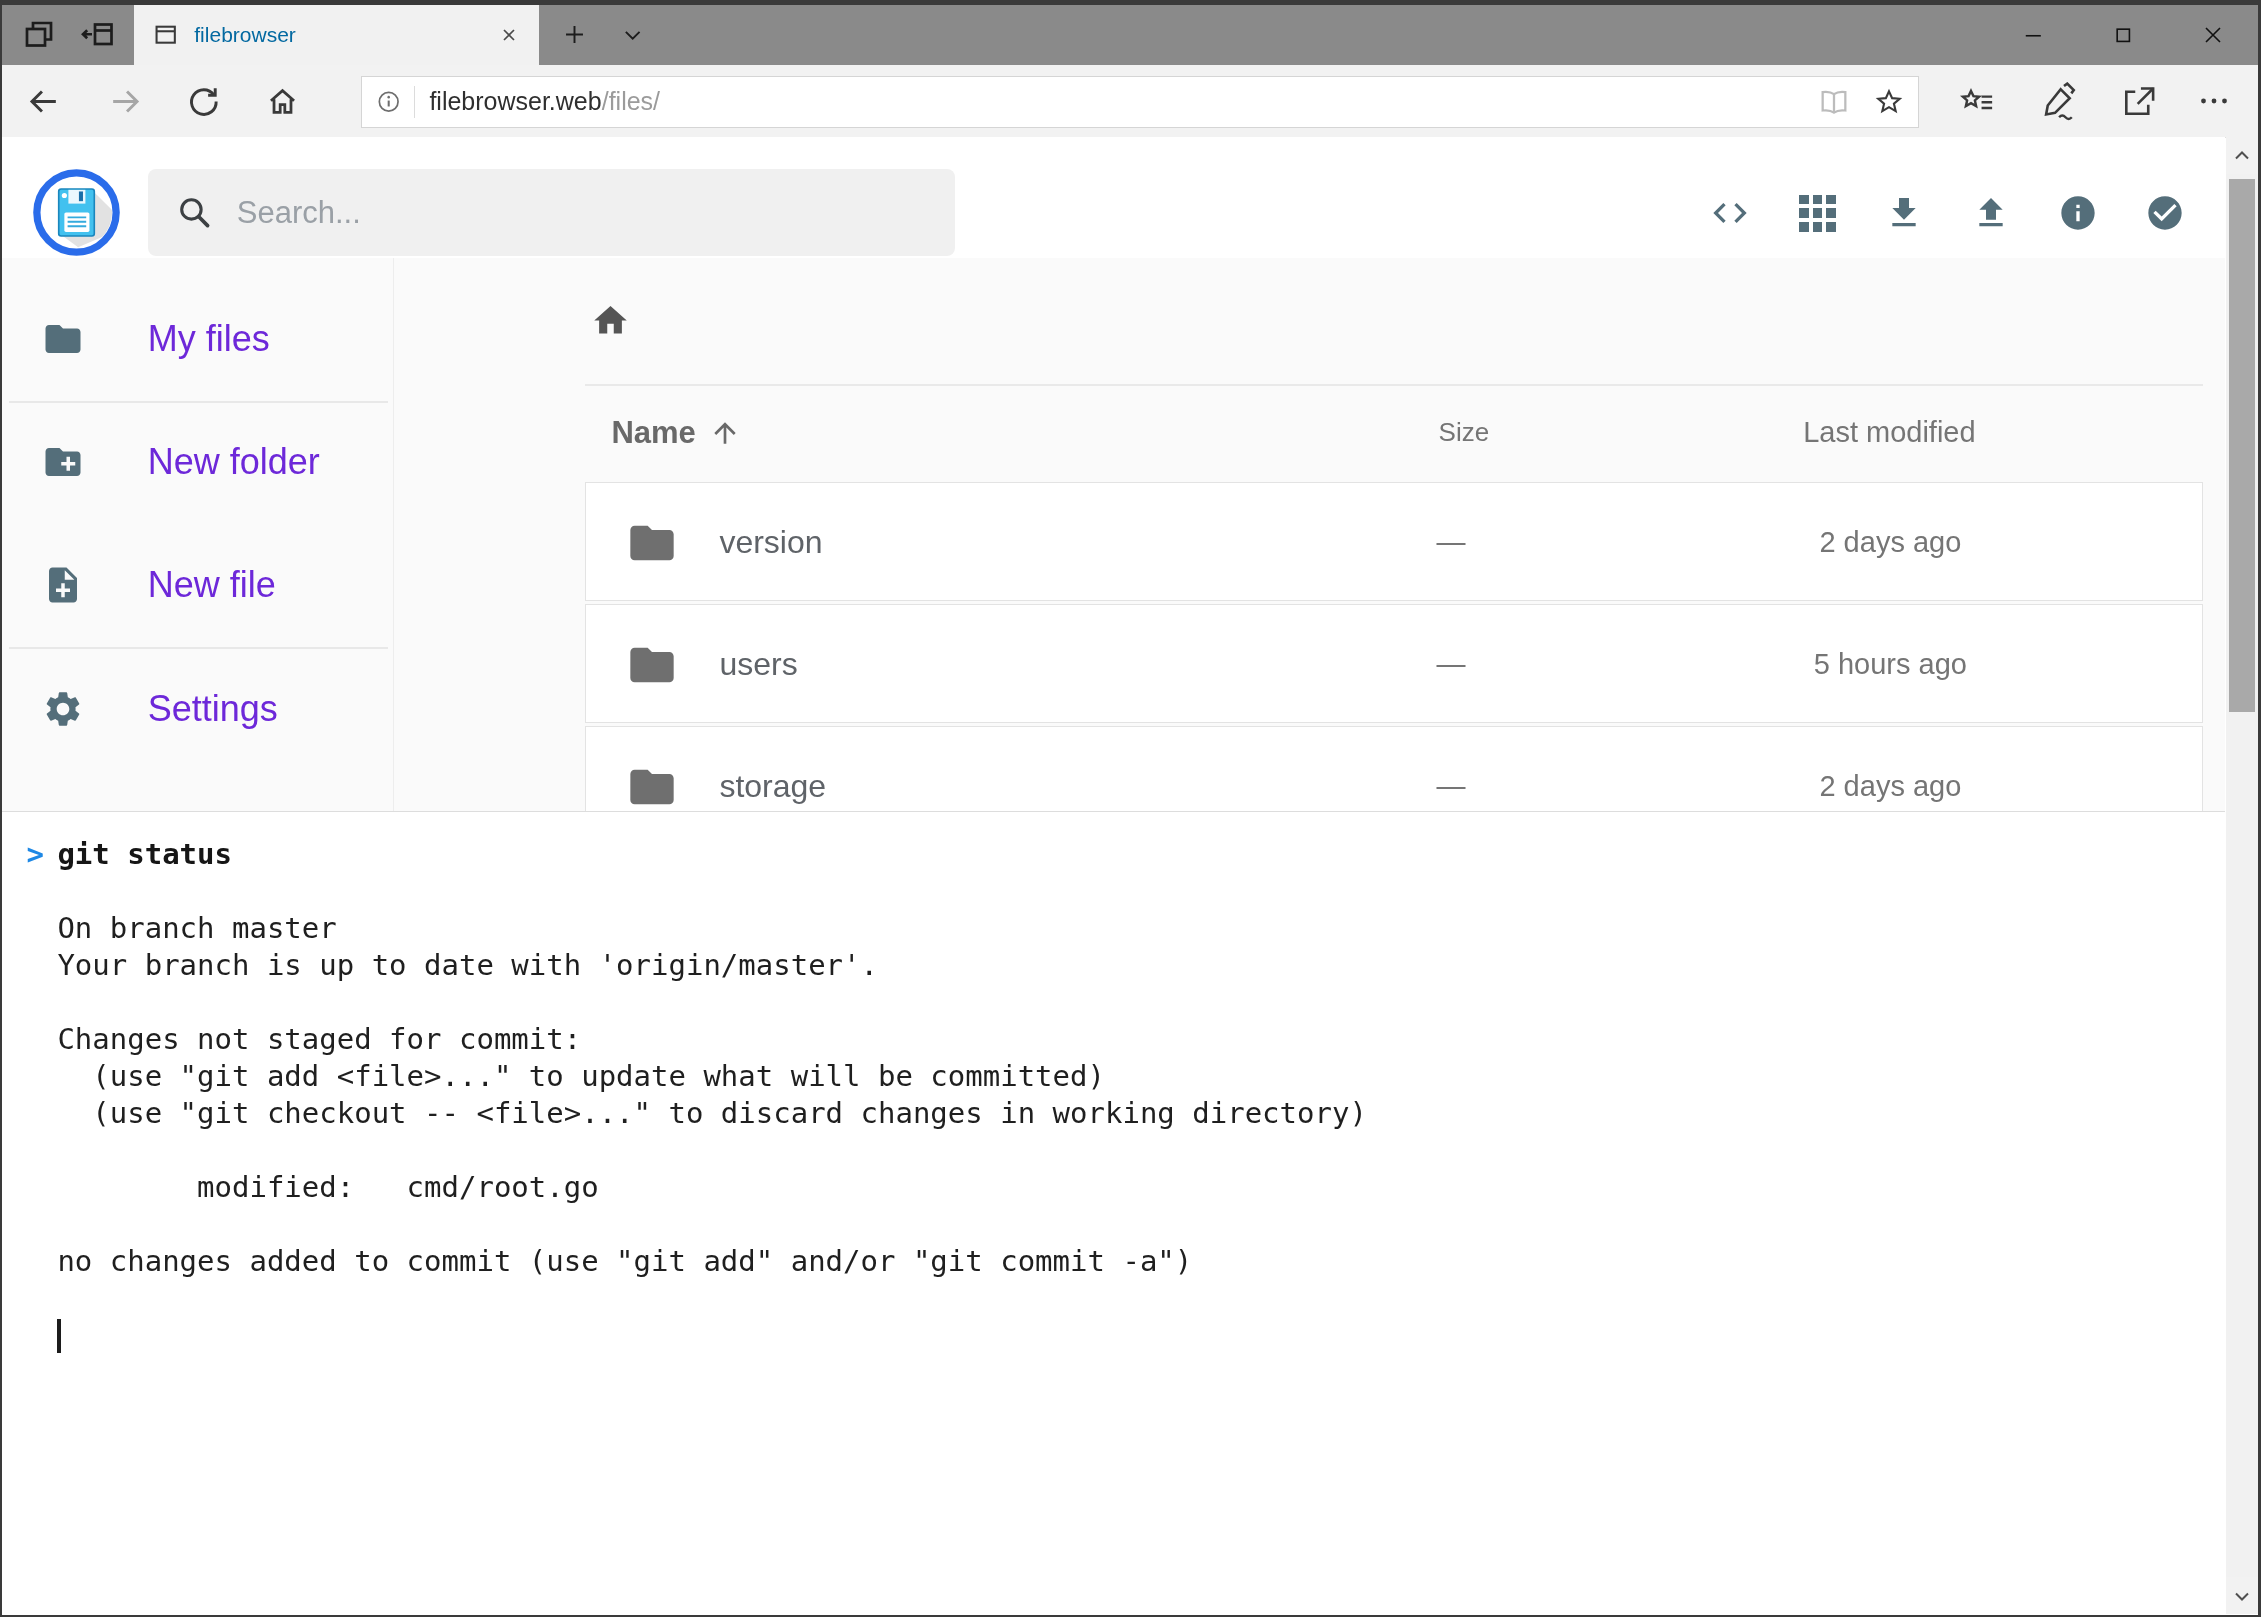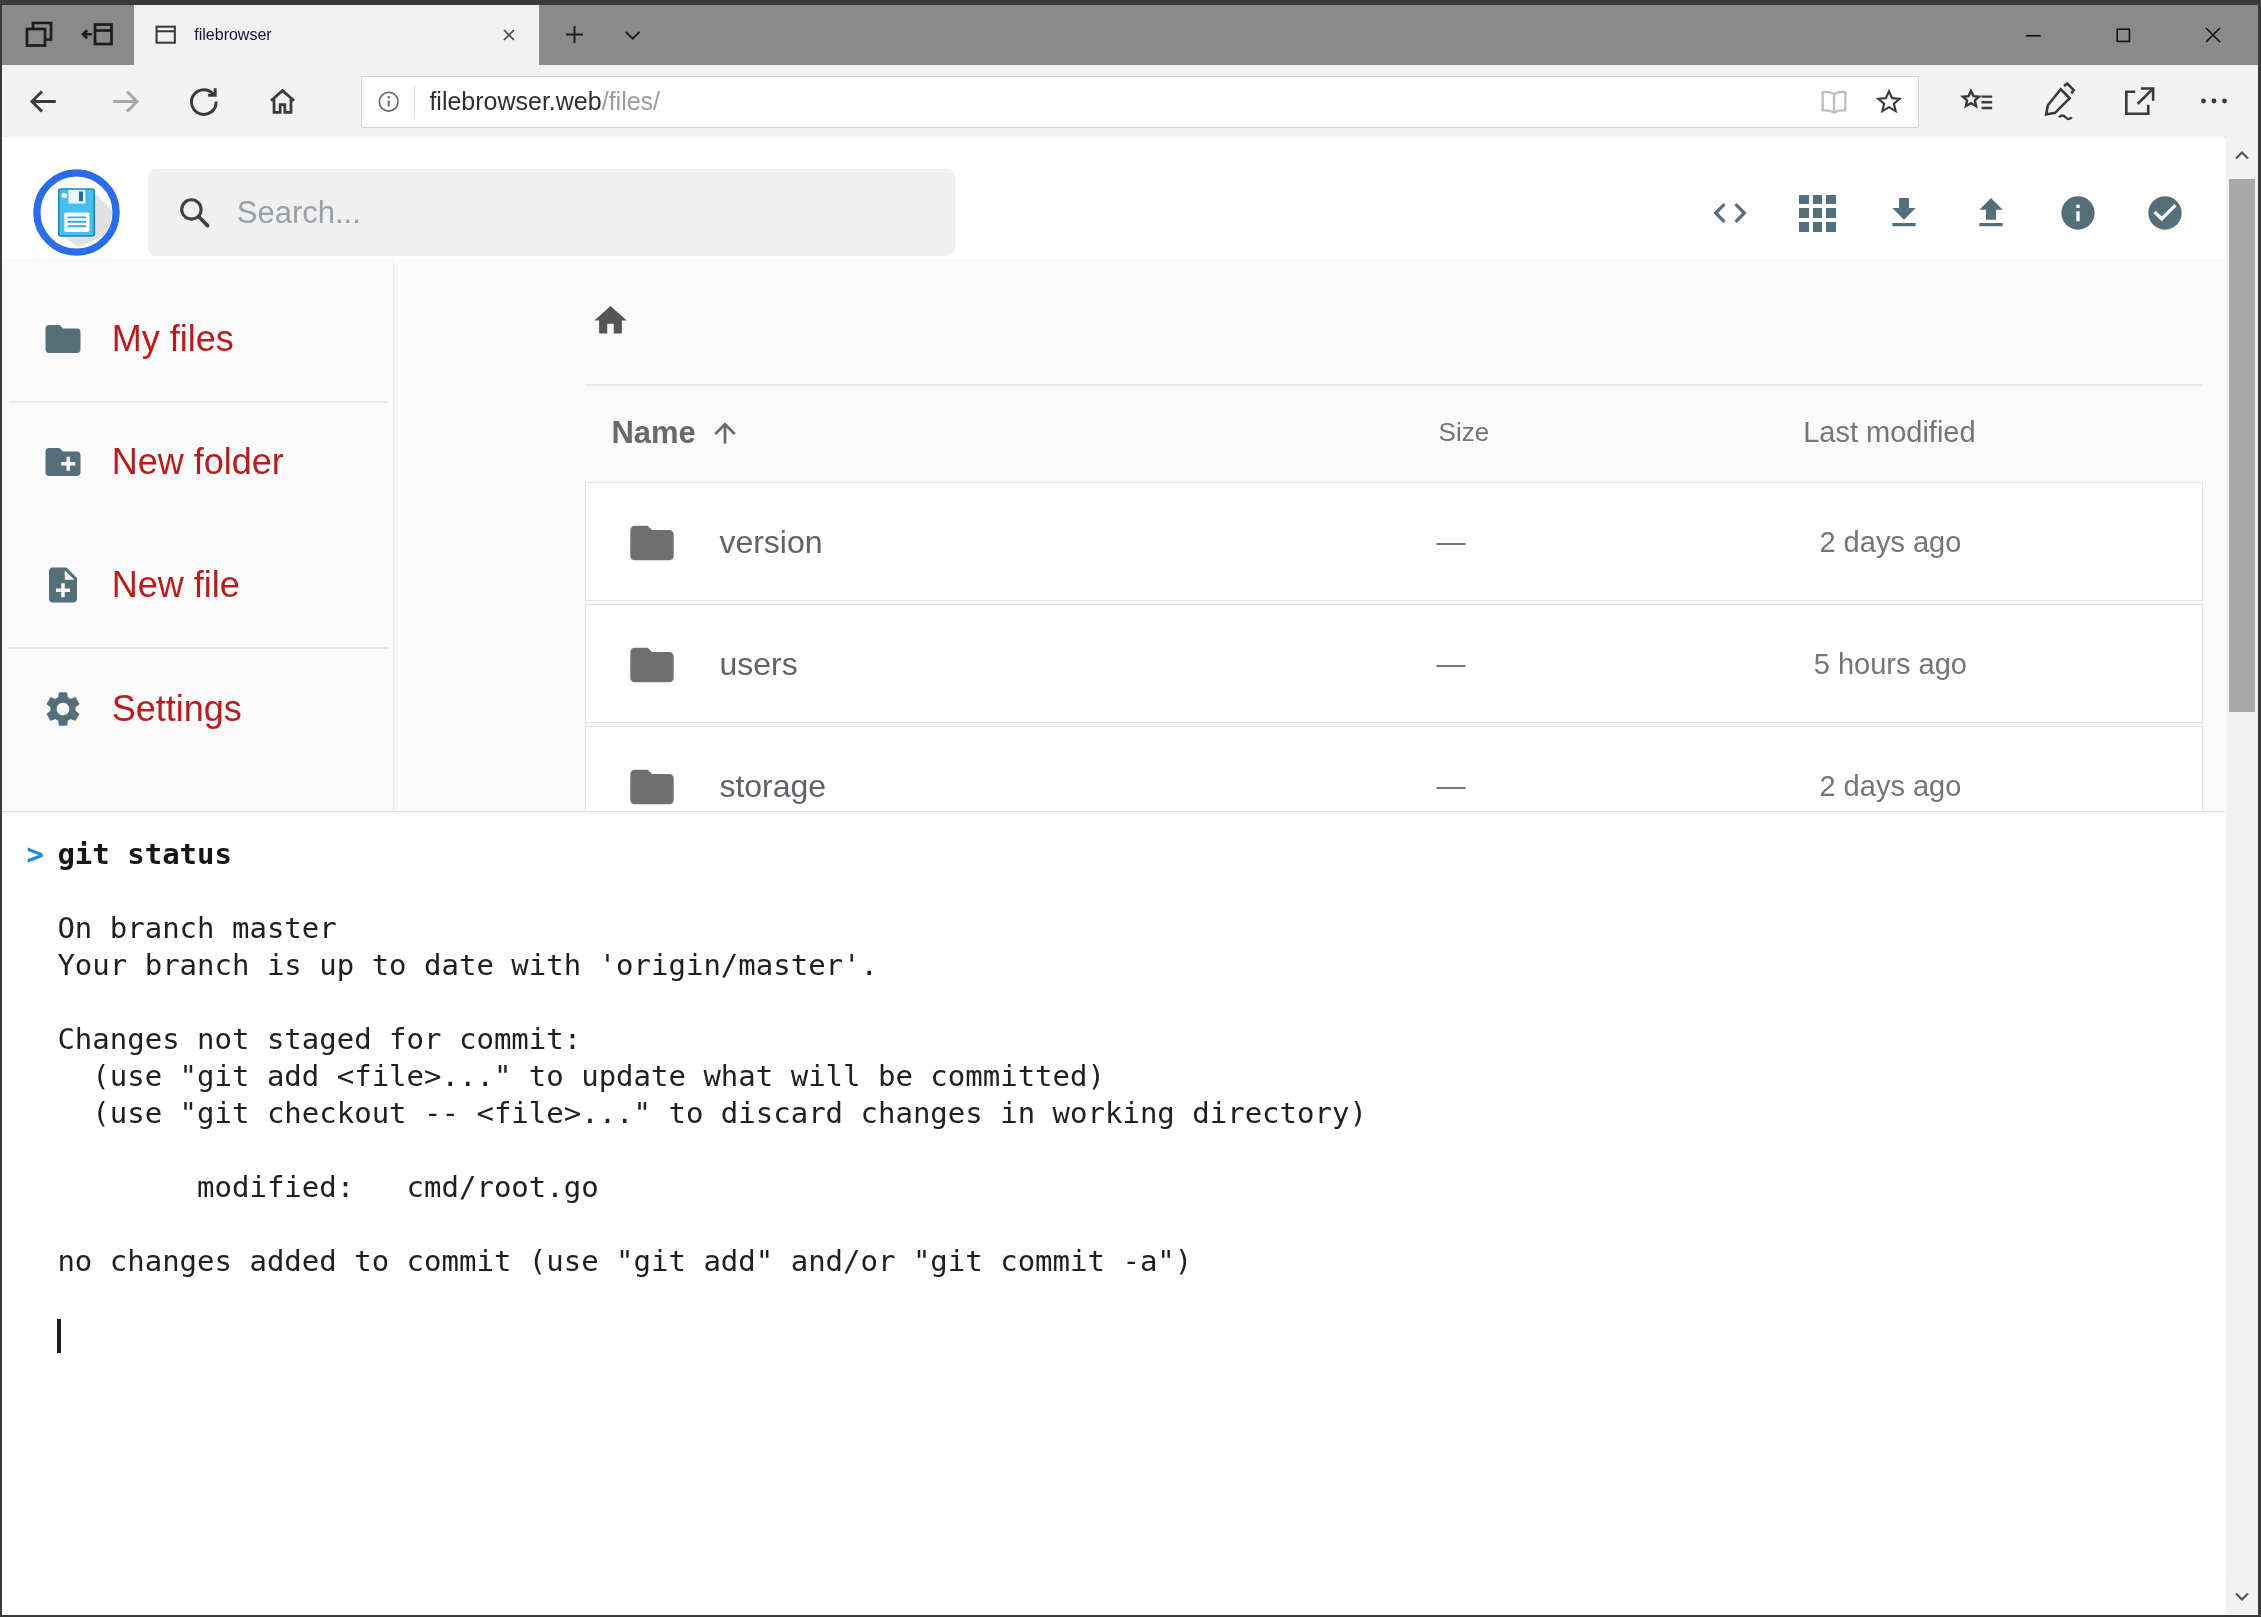--- a/index.html
+++ b/index.html
@@ -10,21 +10,21 @@
   
   .frame-top{position:absolute;left:0;top:0;width:2261px;height:4.8px;background:#3a3a3a;z-index:30;}
   .frame-left{position:absolute;left:0;top:0;width:2.4px;height:1617px;background:#3a3a3a;z-index:30;}
   .frame-right{position:absolute;right:0;top:0;width:3.2px;height:1617px;background:#3a3a3a;z-index:30;}
   .frame-bottom{position:absolute;left:0;bottom:0;width:2261px;height:2.4px;background:#3a3a3a;z-index:30;}
 
   
   .titlebar{position:absolute;left:2.4px;top:4.8px;width:2256px;height:60px;background:#8a8a8a;}
   .tb-btn{position:absolute;top:0;height:60px;display:flex;align-items:center;justify-content:center;color:#1c1c1c;}
   .tab{position:absolute;left:132px;top:0;width:405px;height:60px;background:#f1f1f1;display:flex;align-items:center;padding:0 18px;}
-  .tab-title{margin-left:14.5px;font-size:16px;color:#0f172a;flex:1;white-space:nowrap;overflow:hidden;}
+  .tab-title{margin-left:14.5px;font-size:21px;color:#0369a1;flex:1;white-space:nowrap;overflow:hidden;}
   .win-controls{position:absolute;right:0;top:0;height:60px;display:flex;}
   .win-btn{width:90px;height:60px;display:flex;align-items:center;justify-content:center;color:#111;}
 
   
   .toolbar{position:absolute;left:2.4px;top:65px;width:2256px;height:73px;background:#f2f2f2;border-bottom:0.8px solid #e0e0e0;}
   .nav-ic{position:absolute;top:17px;width:39px;height:39px;display:flex;align-items:center;justify-content:center;}
   .addressbar{position:absolute;left:359px;top:10.5px;width:1558px;height:52px;background:#fff;border:0.8px solid #d5d5d5;display:flex;align-items:center;}
   .ab-sep{width:0.8px;height:32px;background:#dcdcdc;margin-left:11.3px;}
   .url{margin-left:14.5px;font-size:25px;white-space:nowrap;}
   .url .host{color:#2f2f2f;}
@@ -39,21 +39,21 @@
   .searchbox input::placeholder{color:#9aa0a6;}
   .hdr-actions{position:absolute;right:40px;top:31px;height:90px;display:flex;align-items:center;gap:47px;color:#546e7a;}
   .hdr-actions .act{width:40px;height:40px;display:flex;align-items:center;justify-content:center;}
   .grid-ic{width:37px;height:37px;display:grid;grid-template-columns:repeat(3,1fr);grid-template-rows:repeat(3,1fr);gap:4px;}
   .grid-ic div{background:#546e7a;}
 
   
   .app-body{position:absolute;left:2.4px;top:258px;width:2223px;height:553px;background:#fafafa;overflow:hidden;}
   .sidebar{position:absolute;left:0;top:0;width:392px;height:553px;background:#fafafa;border-right:0.8px solid #ededed;}
   .sb-item{position:absolute;left:0;width:100%;height:60px;display:flex;align-items:center;padding-left:40px;gap:27.4px;color:#546e7a;cursor:pointer;}
-  .sb-item .lbl{font-size:36px;color:#b91c1c;}
+  .sb-item .lbl{font-size:36px;color:#6d28d9;margin-left:36px;}
   .sb-div{position:absolute;left:6.5px;width:379px;height:1.6px;background:#e8e8e8;}
 
   .main{position:absolute;left:392px;top:0;right:0;height:553px;}
   .home-btn{position:absolute;left:197px;top:43px;width:39px;height:39px;color:#555;}
   .main-hr{position:absolute;left:191px;top:126px;width:1618px;height:1.6px;background:#e9e9e9;}
   .list-head{position:absolute;left:191px;top:144px;width:1618px;height:61px;}
   .col-name{position:absolute;left:26px;top:0;height:61px;display:flex;align-items:center;gap:13px;font-size:31px;font-weight:bold;color:#696969;}
   .col-size{position:absolute;left:814px;width:129px;top:0;height:61px;display:flex;align-items:center;justify-content:center;font-size:26px;color:#757575;}
   .col-mod{position:absolute;left:1175px;width:258px;top:0;height:61px;display:flex;align-items:center;justify-content:center;font-size:29px;color:#757575;}
   .rows{position:absolute;left:191px;top:224px;width:1618px;text-align:right;}

